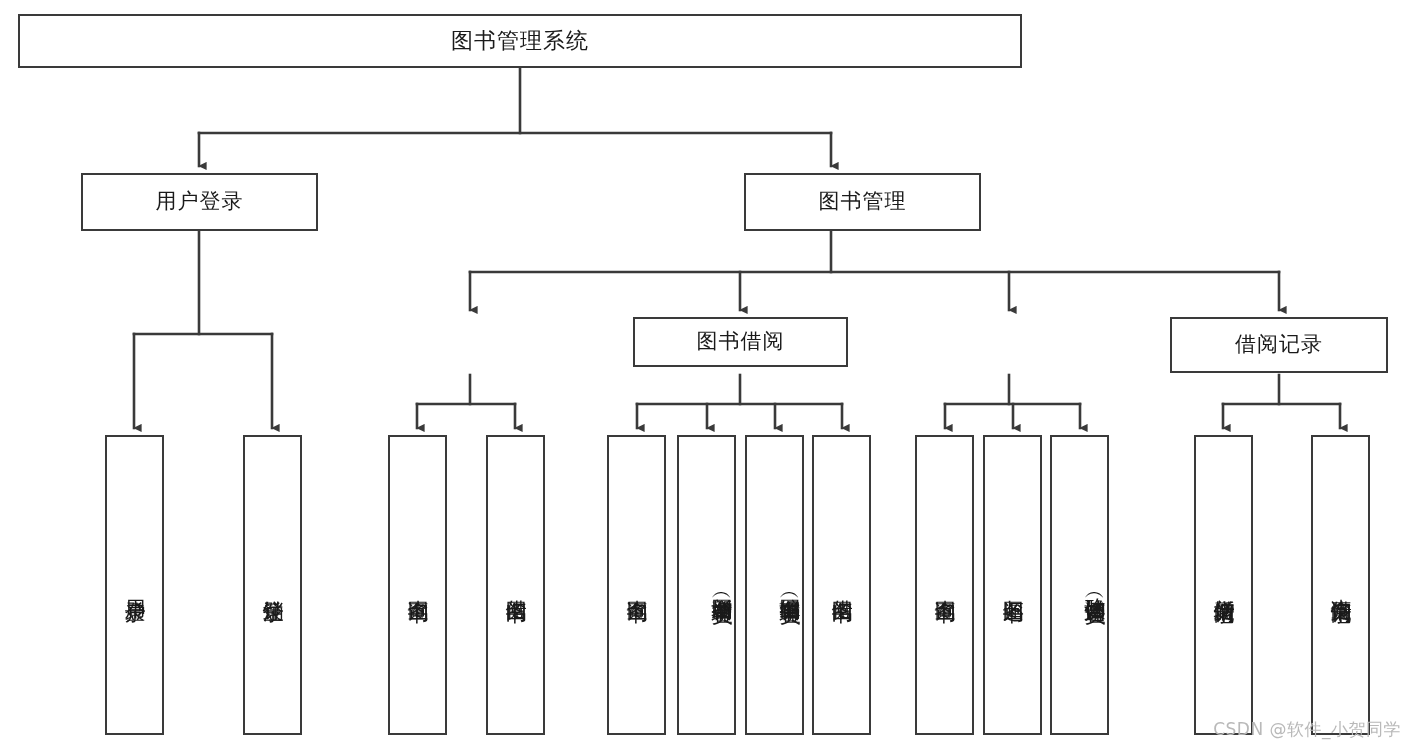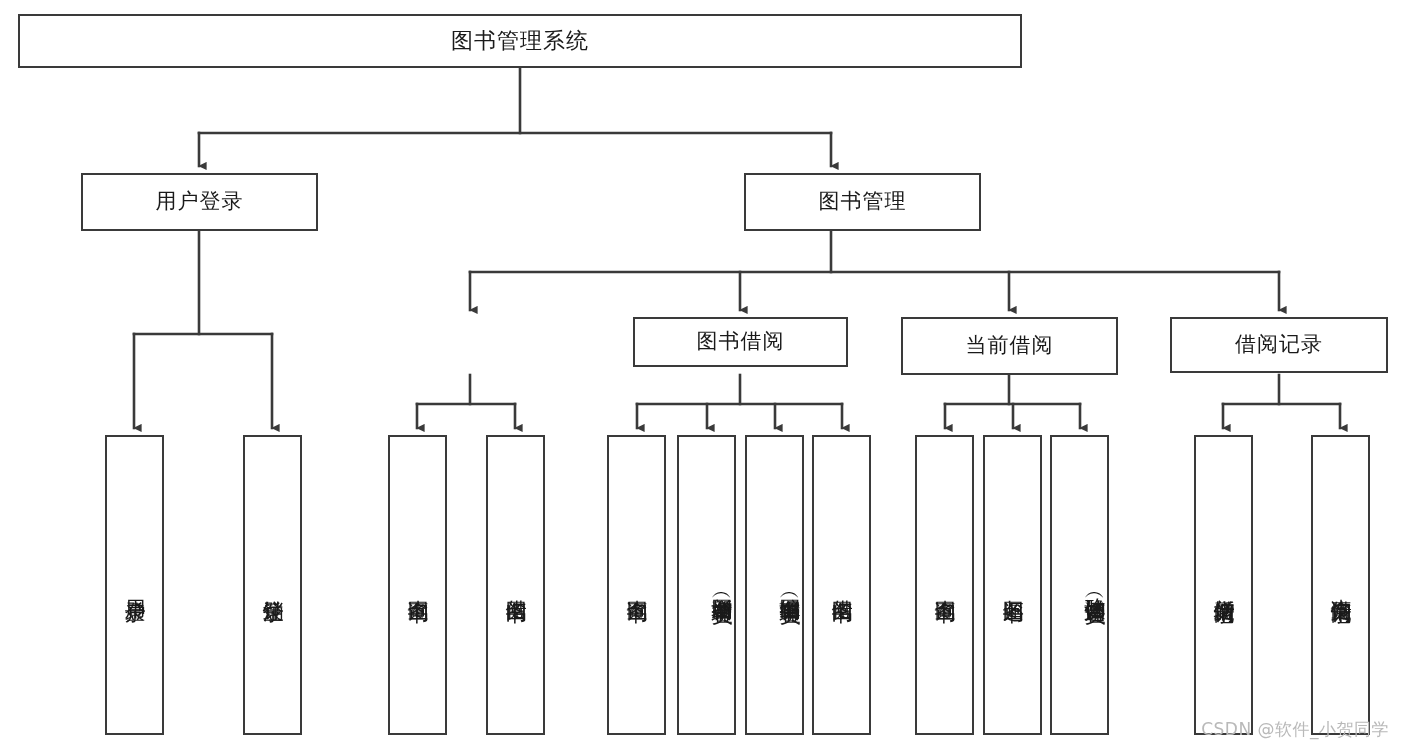--- a/index.html
+++ b/index.html
@@ -59,21 +59,21 @@
     text-align: center;
   }
   .node-v.align-top {
     align-items: flex-start;
   }
   .node-root {
     font-size: 22px;
   }
   #watermark {
     position: absolute;
-    right: 16px;
+    right: 4px;
     bottom: 6px;
     font-size: 17px;
     color: #b9b9b9;
     letter-spacing: 0.5px;
     white-space: nowrap;
     user-select: none;
   }
 </style>
 </head>
 <body>
@@ -137,23 +137,20 @@
   <div class="node node-h" style="left:81px; top:173px; width:237px; height:58px;">
     <span>用户登录</span>
   </div>
   <div class="node node-h" style="left:712px; top:173px; width:237px; height:58px;margin-left:32px;">
     <span>图书管理</span>
   </div>
 
   <div class="node node-h" style="left:633px; top:317px; width:215px; height:50px;">
     <span>图书借阅</span>
   </div>
-  <div class="node node-h" style="left:901px; top:317px; width:217px; height:58px;">
-    <span>当前借阅</span>
-  </div>
   <div class="node node-h" style="left:1170px; top:317px; width:218px; height:56px;">
     <span>借阅记录</span>
   </div>
 
   <div class="node node-v" style="left:105px; top:435px; width:59px; height:300px;">
     <span class="vlabel">用户登录</span>
   </div>
   <div class="node node-v" style="left:243px; top:435px; width:59px; height:300px;">
     <span class="vlabel">注销登录</span>
   </div>

